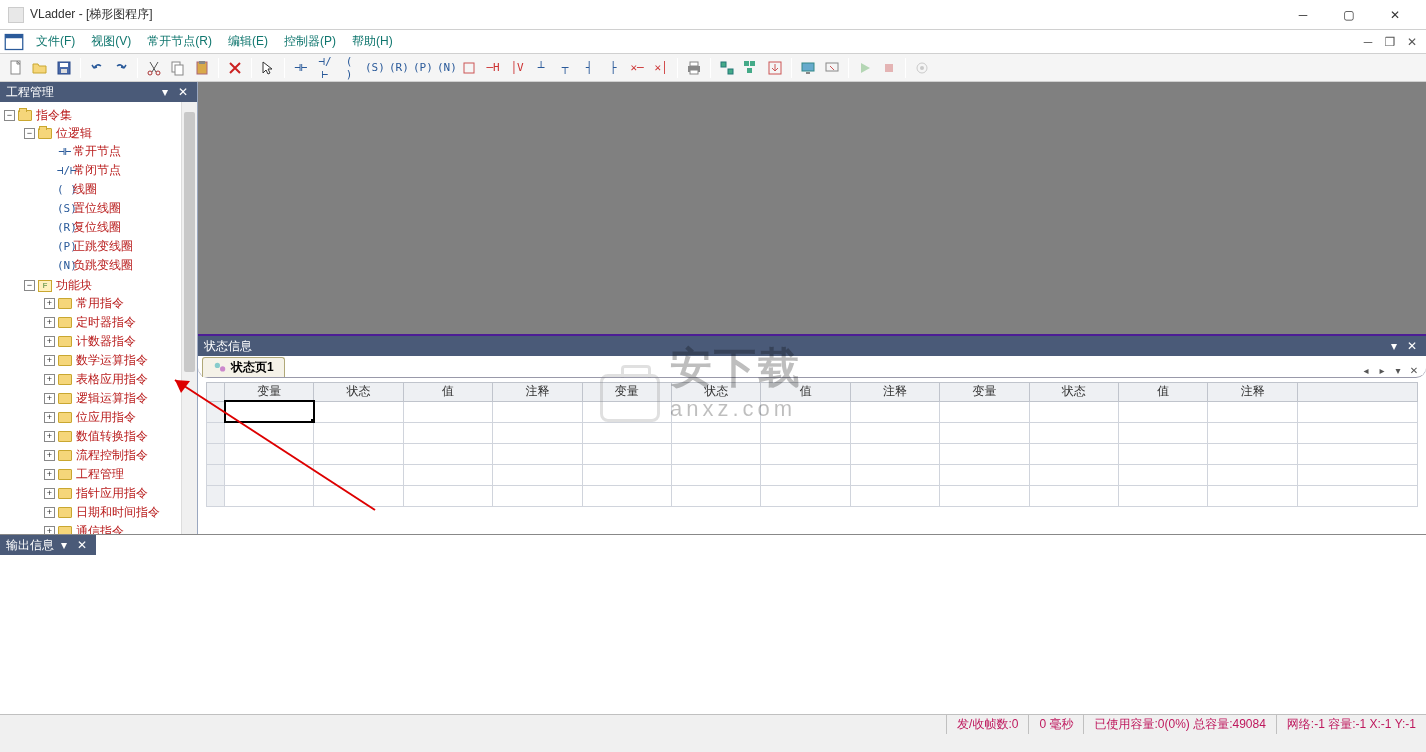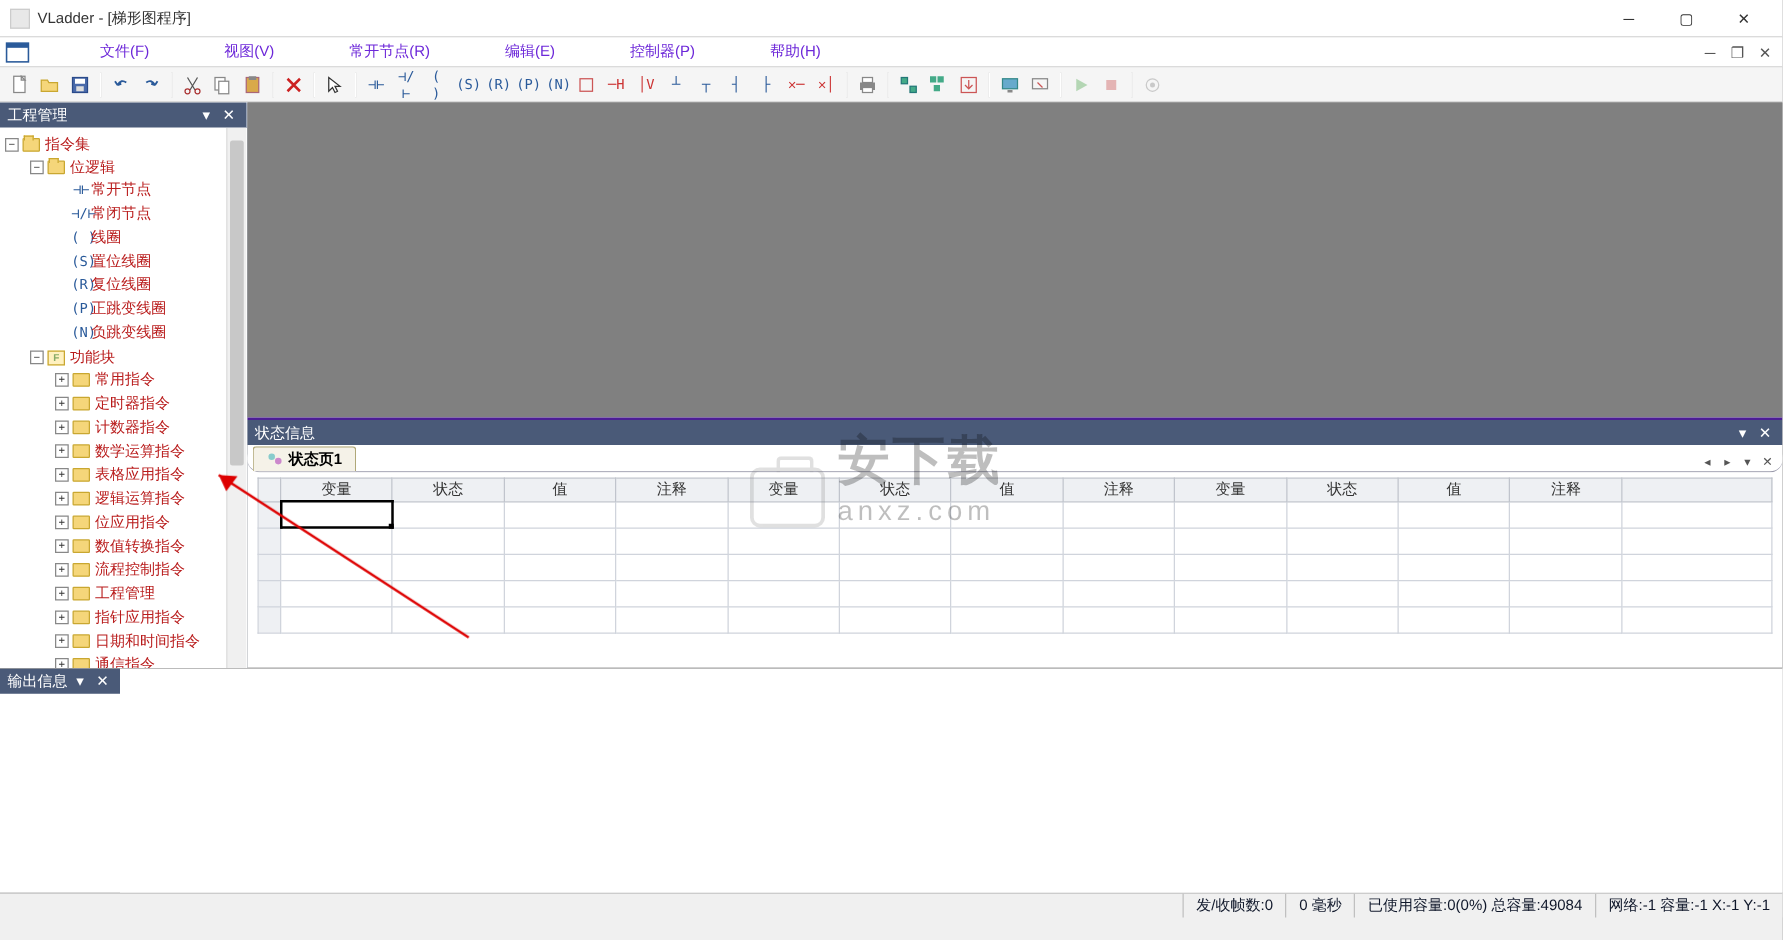--- a/index.html
+++ b/index.html
@@ -5,21 +5,21 @@
 * { box-sizing: border-box; margin: 0; padding: 0; font-family: "Microsoft YaHei", "SimSun", Arial, sans-serif; font-size: 12px; }
 html, body { width: 1426px; height: 752px; overflow: hidden; background: #f0f0f0; }
 
 .titlebar { height: 30px; background: #fff; border-bottom: 1px solid #d0d0d0; display: flex; align-items: center; padding: 0 8px; }
 .titlebar .app-icon { width: 16px; height: 16px; background: #e8e8e8; border: 1px solid #ccc; margin-right: 6px; }
 .titlebar .title { flex: 1; color: #333; }
 .titlebar .winbtn { width: 46px; height: 30px; display: flex; align-items: center; justify-content: center; color: #333; }
 
 .menubar { height: 24px; background: #fff; border-bottom: 1px solid #d0d0d0; display: flex; align-items: center; padding: 0 4px; }
 .menubar .menu-icon { width: 20px; height: 20px; display:flex; align-items:center; justify-content:center; margin-right:4px; }
-.menubar .menu-item { padding: 2px 8px; color: #6d28d9; cursor: default; margin-left: 44px; }
+.menubar .menu-item { padding: 2px 8px; color: #0f766e; cursor: default; }
 .menubar .spacer { flex: 1; }
 .menubar .mdibtn { width: 20px; height: 16px; display:flex; align-items:center; justify-content:center; color:#555; margin-left:2px; }
 
 .toolbar { height: 28px; background: #f5f5f5; border-bottom: 1px solid #d0d0d0; display: flex; align-items: center; padding: 0 4px; }
 .tb-sep { width: 1px; height: 20px; background: #c0c0c0; margin: 0 4px; border-right:1px solid #fff; }
 .tb-btn { width: 22px; height: 22px; display: flex; align-items: center; justify-content: center; margin: 0 1px; border: 1px solid transparent; }
 .tb-btn svg { width: 16px; height: 16px; }
 
 .workspace { display: flex; height: 452px; }
 .left-panel { width: 198px; background: #fff; border-right: 1px solid #9aa7bf; display:flex; flex-direction:column; }
@@ -57,21 +57,21 @@
 .grid th { background:#eef0f3; border:1px solid #c0c4cc; height:18px; font-weight:normal; color:#333; font-size:12px; }
 .grid td { border:1px solid #d0d4dc; height:21px; background:#fff; }
 .grid td.sel { background:#fff; border:2px solid #000; position:relative; }
 .grid td.sel::after { content:""; position:absolute; right:-2px; bottom:-2px; width:4px; height:4px; background:#000; }
 .grid .rh { width:18px; background:#eef0f3; }
 
 .output-panel { height:180px; background:#fff; border-top:1px solid #888; display:flex; flex-direction:row; }
 .output-body { flex:1; background:#fff; }
 .output-hint { height:18px; background:#d8e0ec; border-top:1px solid #b0b8c8; }
 
-.statusbar { height:20px; background:#f0f0f0; border-top:1px solid #c0c0c0; display:flex; align-items:center; font-size:12px; color:#0f172a; }
+.statusbar { height:20px; background:#f0f0f0; border-top:1px solid #c0c0c0; display:flex; align-items:center; font-size:12px; color:#be185d; }
 .statusbar .cell { padding:0 10px; border-left:1px solid #c0c0c0; height:100%; display:flex; align-items:center; }
 .statusbar .flex { flex:1; }
 
 .watermark { position:absolute; left:600px; top:340px; opacity:0.25; pointer-events:none; font-size:48px; color:#000000; font-family:Arial; letter-spacing:2px; display:flex; align-items:flex-end; }
 .watermark .cam { width:60px; height:48px; border:3px solid #888; border-radius:8px; margin-right:10px; position:relative; }
 .watermark .cam::before { content:""; position:absolute; top:-12px; left:18px; width:24px; height:10px; border:3px solid #888; border-bottom:none; border-radius:4px 4px 0 0; }
 .arrow { position:absolute; left:165px; top:375px; width:220px; height:140px; pointer-events:none; }
 </style>
 </head>
 <body>

